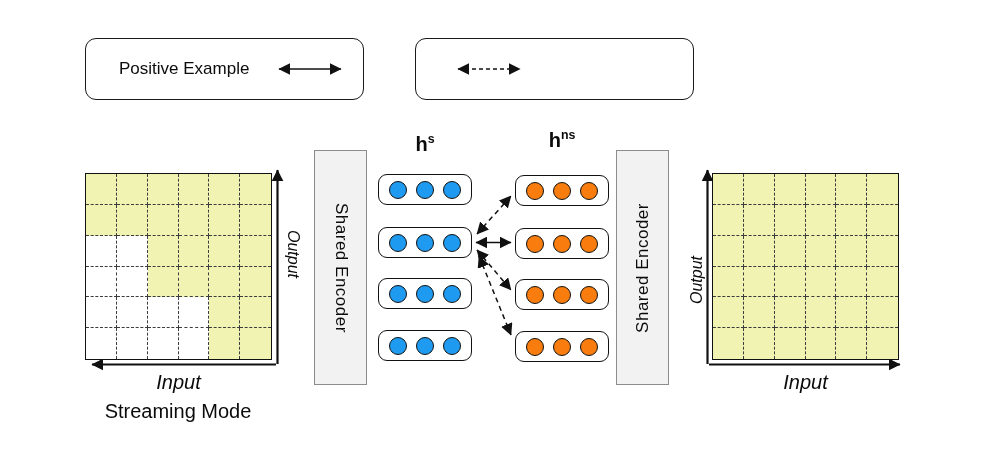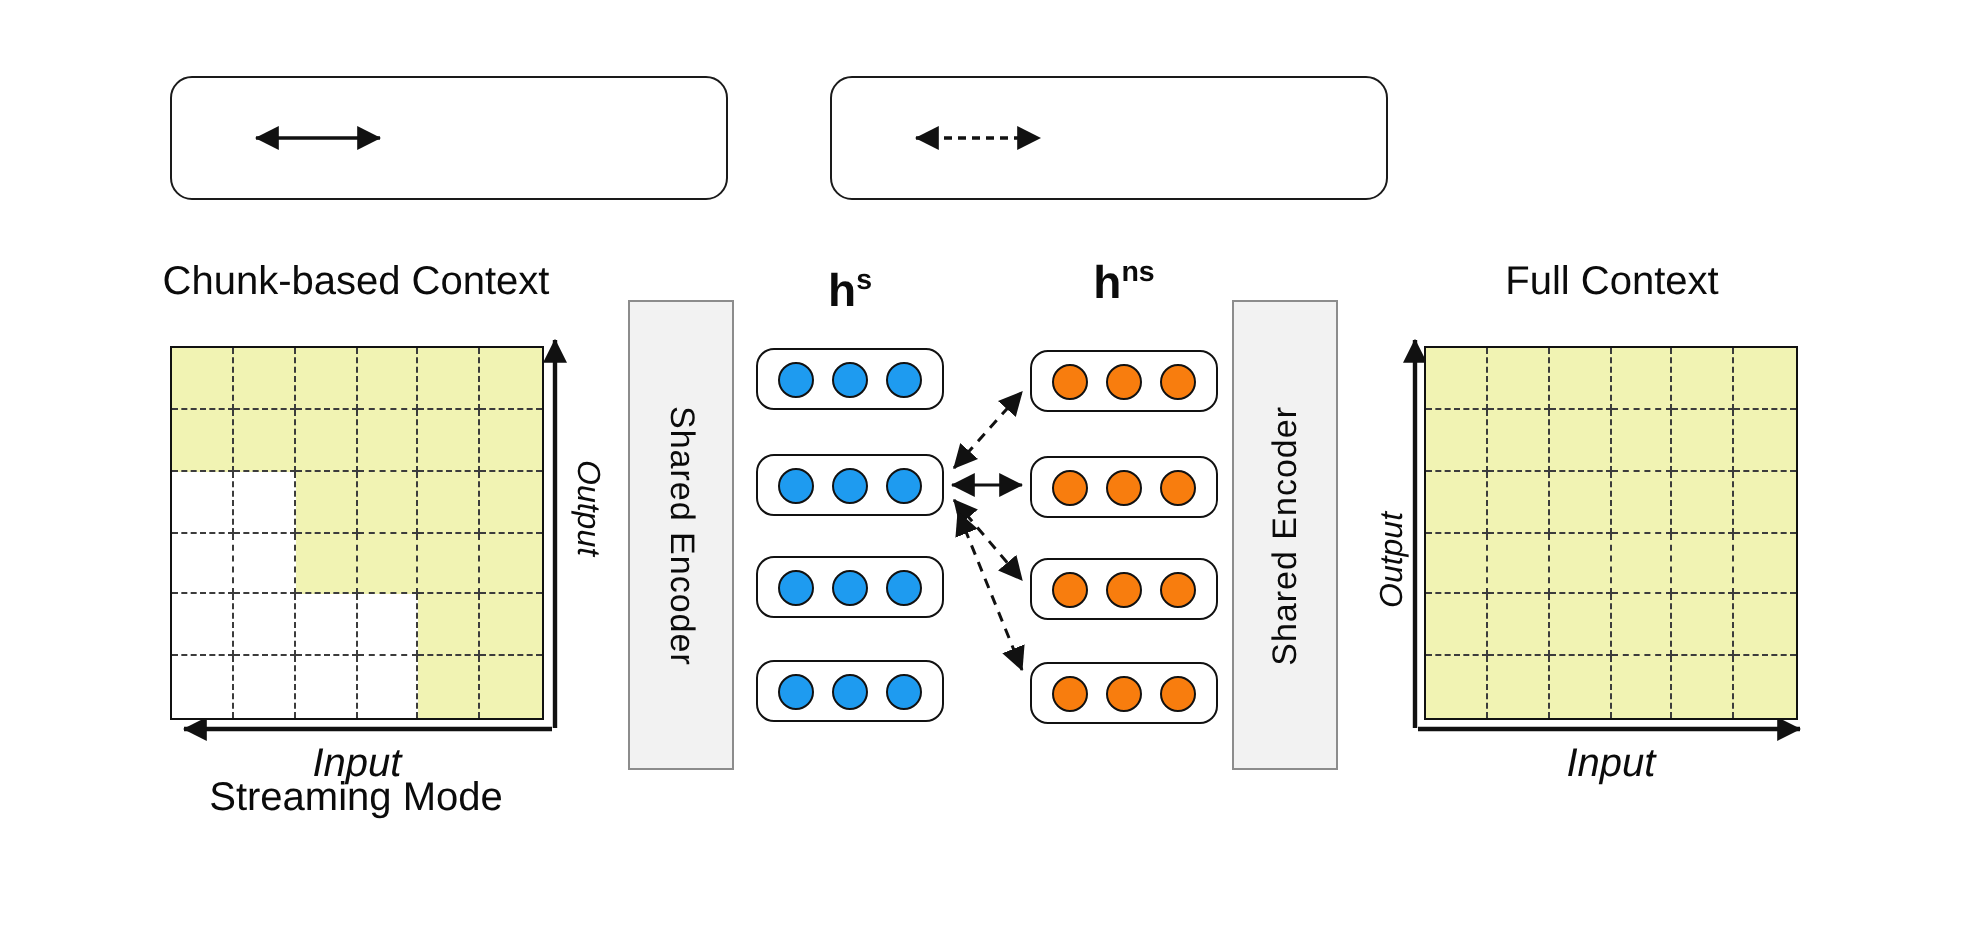--- a/index.html
+++ b/index.html
@@ -42,21 +42,21 @@
   .encoder {
     position:absolute; top:150px; width:53px; height:235px; box-sizing:border-box;
     background:var(--encoder-fill); border:1.5px solid var(--encoder-border);
     display:flex; align-items:center; justify-content:center;
   }
   .encoder .vtext { writing-mode:vertical-rl; text-orientation:mixed; font-size:17px;
                     font-weight:500; letter-spacing:0.5px; white-space:nowrap; color:#0b0b0b; }
   .encoder .vtext.flip { transform:rotate(180deg); }
 
   
-  .h-label { position:absolute; font-size:23px; font-weight:600; text-align:center; }
+  .h-label { position:absolute; font-size:20px; font-weight:600; text-align:center; }
   .h-label sup { font-size:62%; }
   .emb-col { position:absolute; width:94px; }
   .emb-row {
     position:absolute; left:0; width:94px; height:31px; box-sizing:border-box;
     border:1.7px solid #111; border-radius:9px; background:#fff;
     display:flex; align-items:center; justify-content:center; gap:9px;
   }
   .dot { width:18px; height:18px; border-radius:50%; border:1.5px solid #111; box-sizing:border-box; }
   .dot.blue { background:var(--dot-blue); }
   .dot.orange { background:var(--dot-orange); }
@@ -80,31 +80,31 @@
     <line x1="709" y1="364.5" x2="900" y2="364.5" stroke="#111" stroke-width="2.2" marker-end="url(#ah)"></line>
 
     <line x1="476" y1="242.5" x2="511" y2="242.5" stroke="#111" stroke-width="1.6" marker-start="url(#ah)" marker-end="url(#ah)"></line>
 
     <line x1="477" y1="234" x2="511" y2="196" stroke="#111" stroke-width="1.5" stroke-dasharray="5 4" marker-start="url(#ah)" marker-end="url(#ah)"></line>
     <line x1="477" y1="250" x2="511" y2="290" stroke="#111" stroke-width="1.5" stroke-dasharray="5 4" marker-start="url(#ah)" marker-end="url(#ah)"></line>
     <line x1="479" y1="256" x2="511" y2="335" stroke="#111" stroke-width="1.5" stroke-dasharray="5 4" marker-start="url(#ah)" marker-end="url(#ah)"></line>
   </svg>
 
   <div class="legend" style="left:85px">
+    <span class="legend-text">Positive Example</span>
     <svg width="80" height="16">
       <line x1="9" y1="8" x2="71" y2="8" stroke="#111" stroke-width="1.7" marker-start="url(#ah)" marker-end="url(#ah)"></line>
     </svg>
   </div>
   <div class="legend" style="left:415px">
     <svg width="80" height="16">
       <line x1="9" y1="8" x2="71" y2="8" stroke="#111" stroke-width="1.7" stroke-dasharray="4 3" marker-start="url(#ah)" marker-end="url(#ah)"></line>
     </svg>
   </div>
 
-  <div class="panel-title" style="left:58px;top:130px;width:240px">Chunk-based Context</div>
   <div class="panel-grid" id="grid-left" style="left: 85px; top: 173px; grid-template-columns: repeat(6, 1fr); grid-template-rows: repeat(6, 1fr);">
       <div class="cell filled"></div>
       <div class="cell filled"></div>
       <div class="cell filled"></div>
       <div class="cell filled"></div>
       <div class="cell filled"></div>
       <div class="cell filled last-col"></div>
       <div class="cell filled"></div>
       <div class="cell filled"></div>
       <div class="cell filled"></div>
@@ -131,21 +131,21 @@
       <div class="cell filled last-col"></div>
       <div class="cell last-row"></div>
       <div class="cell last-row"></div>
       <div class="cell last-row"></div>
       <div class="cell last-row"></div>
       <div class="cell filled last-row"></div>
       <div class="cell filled last-col last-row"></div>
     </div>
   <div class="axis-y-label" style="left:284px;top:230px">Output</div>
   <div class="axis-x-label" style="left:85px;top:371px">Input</div>
-  <div class="mode-label" style="left:58px;top:388px;width:240px">Streaming Mode</div>
+  <div class="mode-label" style="left:58px;top:400px;width:240px">Streaming Mode</div>
 
   <div class="encoder" style="left:314px">
     <span class="vtext">Shared Encoder</span>
   </div>
   <div class="encoder" style="left:616px">
     <span class="vtext flip">Shared Encoder</span>
   </div>
 
   <div class="h-label" style="left:402px;top:132px;width:46px">
     <span>h</span><sup>s</sup>
@@ -192,21 +192,20 @@
         <span class="dot orange"></span>
         <span class="dot orange"></span>
       </div>
       <div class="emb-row" style="top: 156px;">
         <span class="dot orange"></span>
         <span class="dot orange"></span>
         <span class="dot orange"></span>
       </div>
     </div>
 
-  <div class="panel-title" style="left:686px;top:130px;width:240px">Full Context</div>
   <div class="panel-grid" id="grid-right" style="left: 712px; top: 173px; grid-template-columns: repeat(6, 1fr); grid-template-rows: repeat(6, 1fr);">
       <div class="cell filled"></div>
       <div class="cell filled"></div>
       <div class="cell filled"></div>
       <div class="cell filled"></div>
       <div class="cell filled"></div>
       <div class="cell filled last-col"></div>
       <div class="cell filled"></div>
       <div class="cell filled"></div>
       <div class="cell filled"></div>

